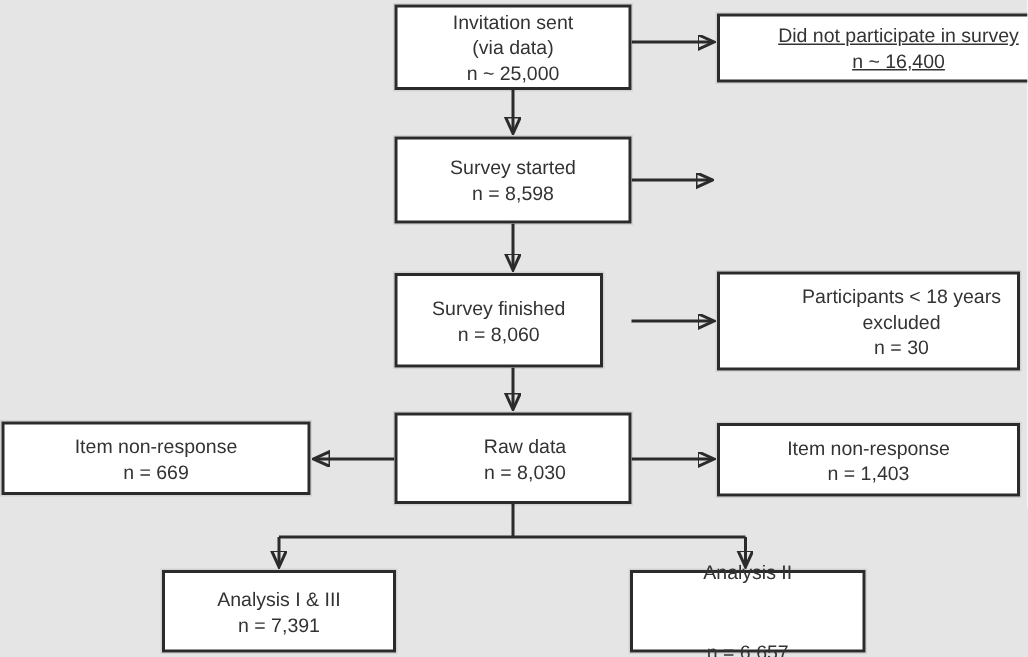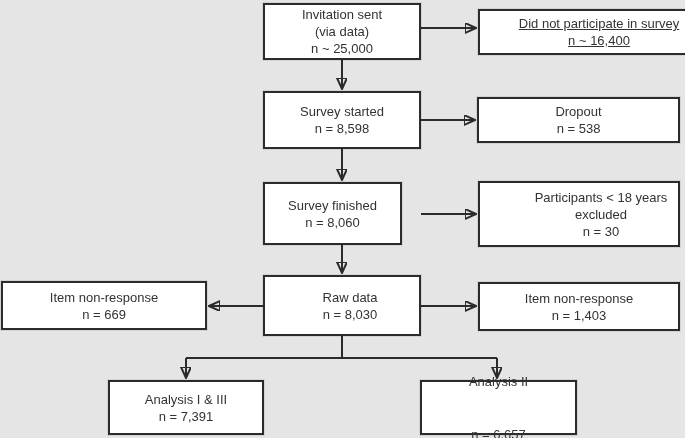--- a/index.html
+++ b/index.html
@@ -82,24 +82,20 @@
   <div class="node" style="left:478px; top:9px; width:242px; height:46px;text-decoration:underline;">
     <div>Did not participate in survey</div>
     <div>n ~ 16,400</div>
   </div>
 
   <div class="node" style="left:263px; top:91px; width:158px; height:58px;">
     <div>Survey started</div>
     <div>n = 8,598</div>
   </div>
 
-  <div class="node" style="left:477px; top:97px; width:203px; height:46px;">
-    <div>Dropout</div>
-    <div>n = 538</div>
-  </div>
 
   <div class="node" style="left:263px; top:182px; width:139px; height:63px;">
     <div>Survey finished</div>
     <div>n = 8,060</div>
   </div>
 
   <div class="node" style="left:478px; top:181px; width:202px; height:66px;padding-left:44px;">
     <div>Participants &lt; 18 years</div>
     <div>excluded</div>
     <div>n = 30</div>

